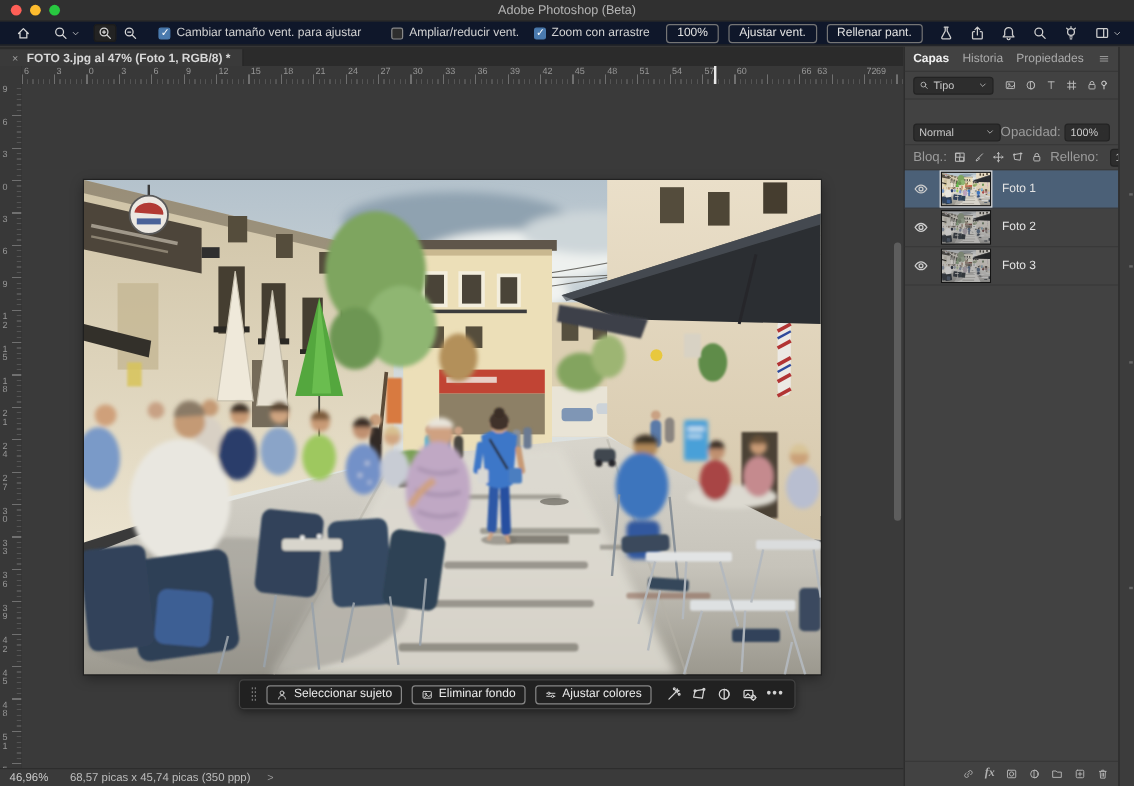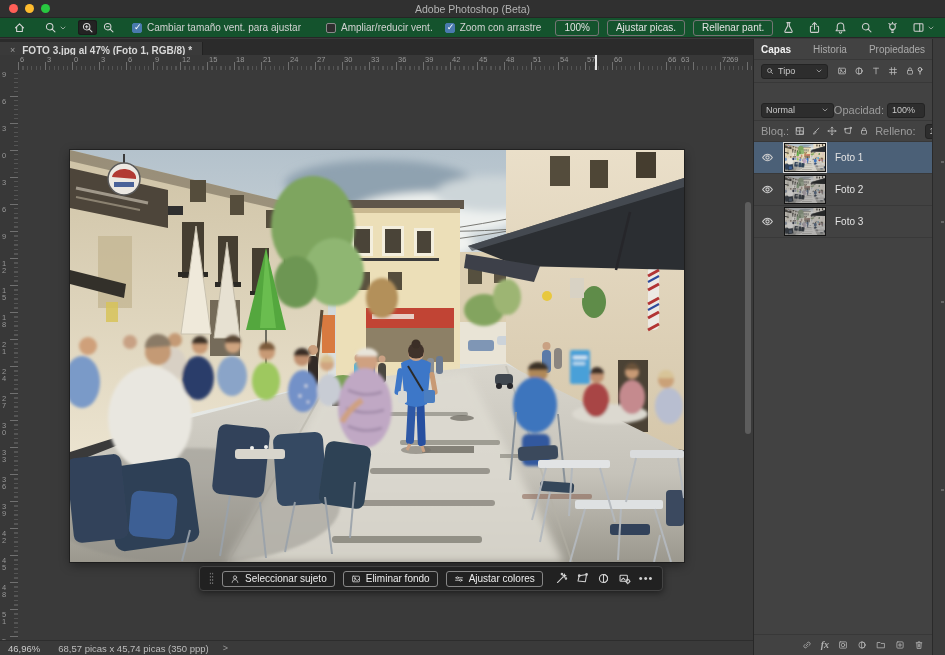--- a/index.html
+++ b/index.html
@@ -7,21 +7,21 @@
   #app{position:relative;width:945px;height:655px;overflow:hidden;background:#3a3a3a;}
   .abs{position:absolute;}
 
   
   #titlebar{left:0;top:0;width:945px;height:17px;background:#303030;border-bottom:1px solid #252525;display:flex;align-items:center;}
   .tlights{display:flex;gap:7px;padding-left:9px;}
   .tl{width:9px;height:9px;border-radius:50%;}
   #win-title{position:absolute;left:0;right:0;text-align:center;font-size:10.5px;color:#b4b4b4;}
 
   
-  #optionsbar{left:0;top:18px;width:945px;height:20px;background:#14532d;border-bottom:1px solid #272727;display:flex;align-items:center;padding:0 10px;box-sizing:border-box;color:#cfcfcf;}
+  #optionsbar{left:0;top:18px;width:945px;height:20px;background:#0f172a;border-bottom:1px solid #272727;display:flex;align-items:center;padding:0 10px;box-sizing:border-box;color:#cfcfcf;}
   .i{width:13px;height:13px;display:block;}
   .i :not(.f){stroke:currentColor;fill:none;stroke-width:1.3;stroke-linecap:round;stroke-linejoin:round;}
   .i.sm{width:10px;height:10px;}
   .i.xs{width:8px;height:8px;}
   .ibtn{display:inline-flex;align-items:center;justify-content:center;padding:1px 3px;border-radius:3px;color:#d6d6d6;}
   .ibtn.pressed{background:#232323;box-shadow:inset 0 0 0 1px #1b1b1b;}
   .cb{display:flex;align-items:center;gap:5px;font-size:10px;color:#d2d2d2;white-space:nowrap;}
   .cb .box{width:10px;height:10px;border:1px solid #8a8a8a;border-radius:2px;position:relative;box-sizing:border-box;background:#2e2e2e;}
   .cb.on .box{background:#4a7aae;border-color:#54master;border-color:#4a7aae;}
   .cb.on .box::after{content:"\2713";position:absolute;left:1px;top:-2px;font-size:9px;color:#fff;}
@@ -60,21 +60,21 @@
   .dots{font-size:11px;letter-spacing:1px;color:#d2d2d2;line-height:1;}
 
   
   #statusbar{left:0;top:640px;width:753px;height:15px;background:#3a3a3a;border-top:1px solid #2d2d2d;display:flex;align-items:center;padding-left:8px;box-sizing:border-box;font-size:9.5px;color:#cacaca;}
   #status-doc{margin-left:18px;color:#bdbdbd;}
   #status-chev{margin-left:14px;color:#9a9a9a;font-size:9px;}
 
   
   #rightpanel{left:753px;top:39px;width:179px;height:616px;background:#424242;border-left:1px solid #282828;display:flex;flex-direction:column;box-sizing:border-box;}
   .prow{display:flex;align-items:center;padding:0 7px;box-sizing:border-box;border-bottom:1px solid #383838;flex:none;}
-  #ptabs{height:21px;gap:22px;font-size:10px;color:#ababab;align-items:center;}
+  #ptabs{height:21px;gap:11px;font-size:10px;color:#ababab;align-items:center;}
   #ptabs .ptab.active{color:#f2f2f2;font-weight:bold;}
   #ptabs .pmenu{margin-left:auto;color:#9e9e9e;}
   #pfilter{height:23px;}
   .sel{display:flex;align-items:center;background:#2d2d2d;border:1px solid #232323;border-radius:3px;height:15px;font-size:9px;color:#c9c9c9;padding:0 4px;gap:4px;box-sizing:border-box;}
   .sel .grow{flex:1;}
   #filter-icons{display:flex;gap:7px;margin-left:9px;color:#b8b8b8;align-items:center;}
   #pfilter .toggle{margin-left:auto;color:#d8d8d8;}
   #pblend{height:21px;margin-top:17px;}
   .plbl{font-size:11px;color:#9c9c9c;white-space:nowrap;}
   #plock{height:21px;gap:6px;}
@@ -562,21 +562,21 @@
     <span class="cb" style="margin-left:25px">
       <span class="box"></span>
       <span>Ampliar/reducir vent.</span>
     </span>
     <span class="cb on" style="margin-left:12px">
       <span class="box"></span>
       <span>Zoom con arrastre</span>
     </span>
 
     <button class="obtn" style="margin-left:14px">100%</button>
-    <button class="obtn" style="margin-left:8px">Ajustar picas.</button>
+    <button class="obtn" style="margin-left:8px">Ajustar vent.</button>
     <button class="obtn" style="margin-left:8px">Rellenar pant.</button>
 
     <span id="ob-right">
       <span>
           <svg class="i">
             <use href="#i-flask"></use>
           </svg>
         </span>
       <span>
           <svg class="i">

